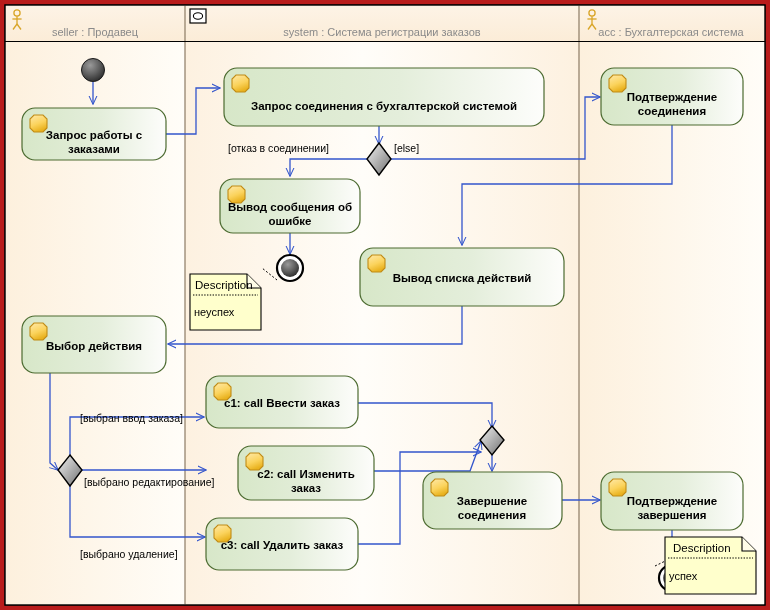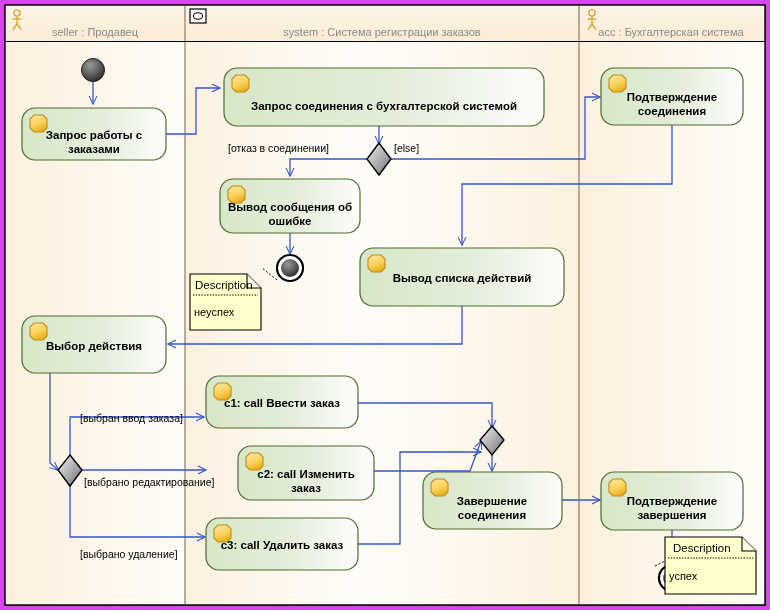--- a/index.html
+++ b/index.html
@@ -6,21 +6,21 @@
     margin: 0;
     padding: 0;
     background: #ffffff;
     font-family: "Liberation Sans", sans-serif;
   }
   #canvas-wrap {
     position: relative;
     width: 770px;
     height: 610px;
     overflow: hidden;
-    background: #d946ef;
+    background: #b91c1c;
   }
   #diagram-svg {
     position: absolute;
     left: 0;
     top: 0;
     width: 770px;
     height: 610px;
   }
   .lane-title {
     font-size: 11px;

